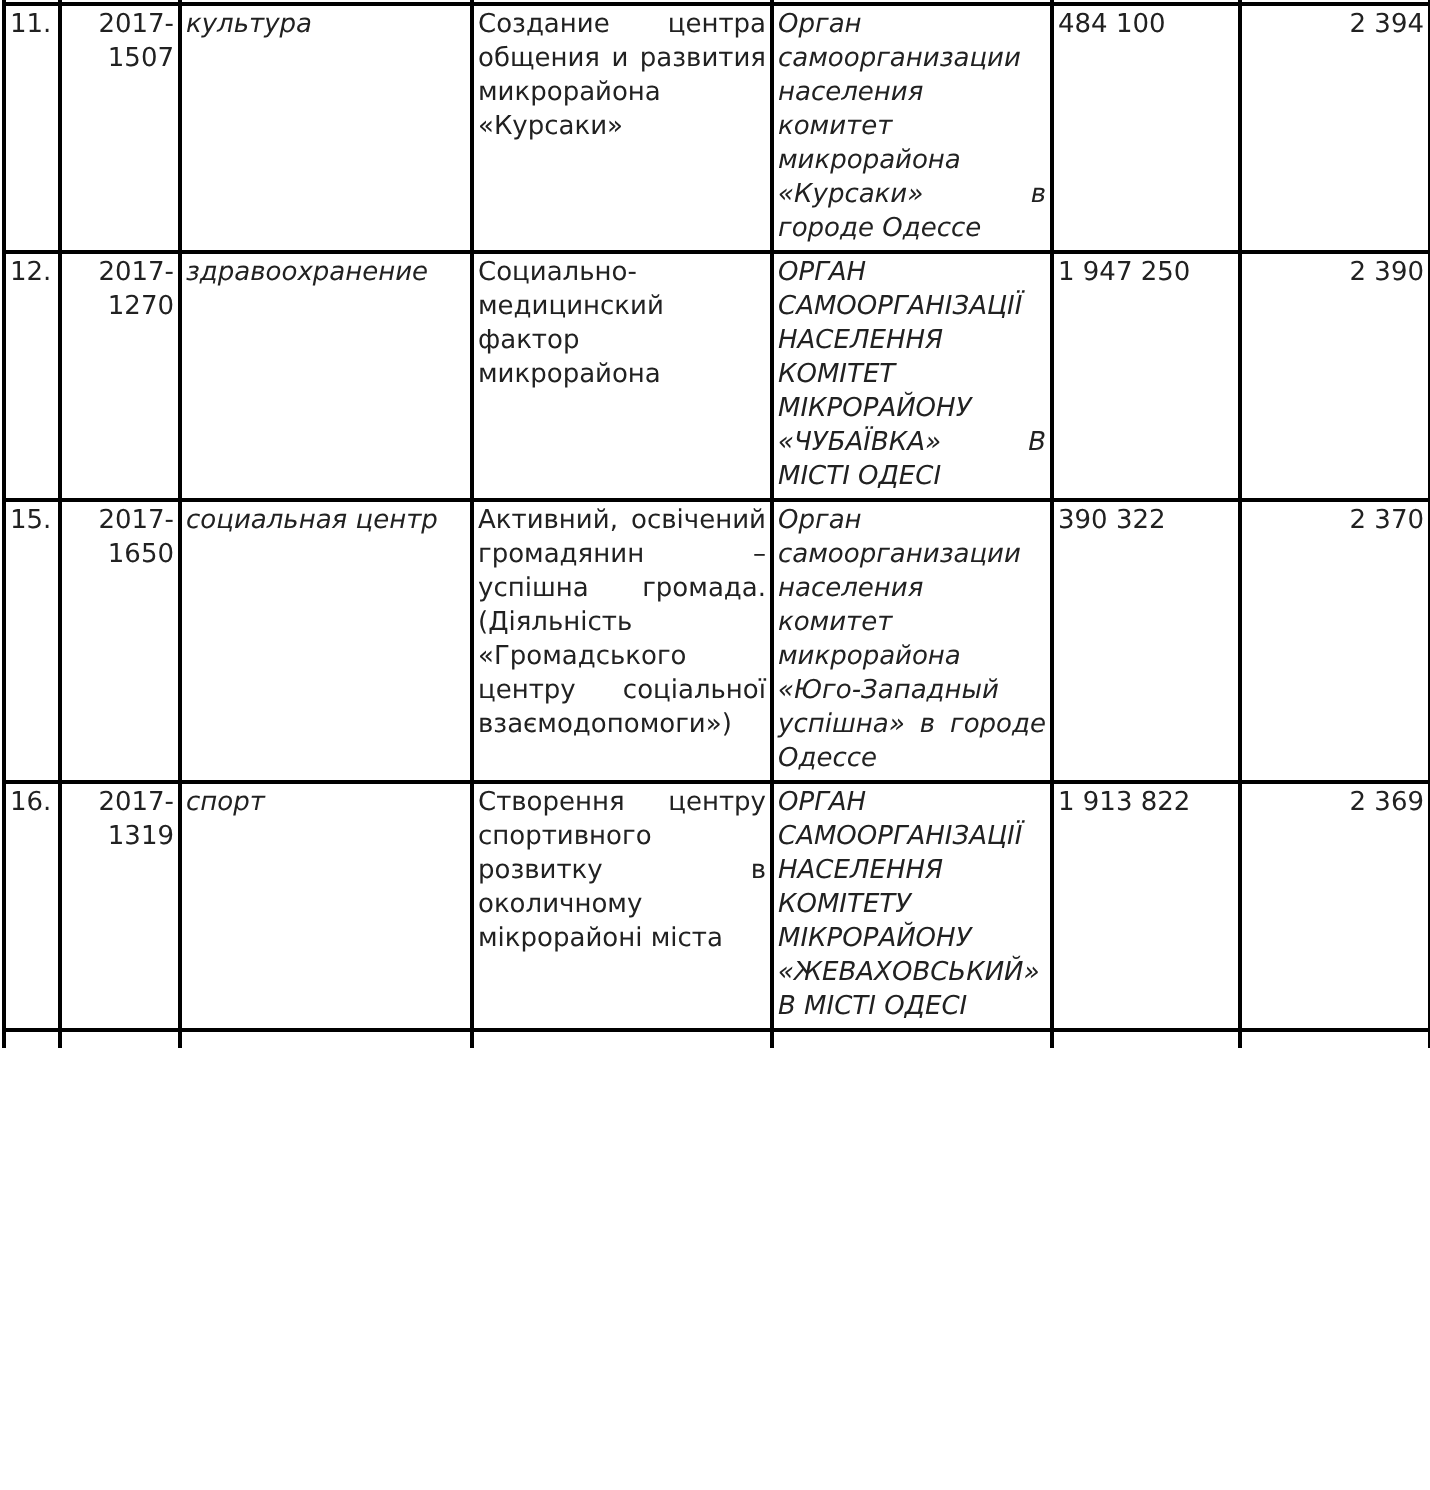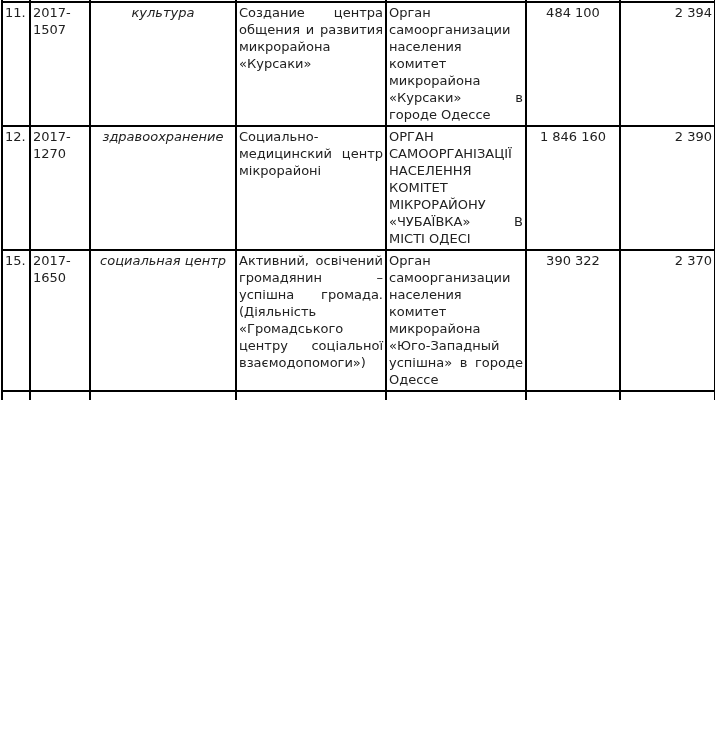--- a/index.html
+++ b/index.html
@@ -24,25 +24,25 @@
     color: #212121;
   }
   table.results td {
     border: 2px solid #000000;
     vertical-align: top;
     padding: 1px 2px 2px 2px;
     overflow: hidden;
     word-wrap: break-word;
   }
   td.c-num    { text-align: left;   padding-left: 1px; border-radius: 12px; }
-  td.c-id     { text-align: left; }
-  td.c-cat    { text-align: center;   font-style: italic; }
+  td.c-id     { text-align: right; }
+  td.c-cat    { text-align: left;   font-style: italic; }
   td.c-title  { text-align: justify; }
-  td.c-org    { text-align: justify; }
-  td.c-amount { text-align: center; }
+  td.c-org    { text-align: justify; font-style: italic; }
+  td.c-amount { }
   td.c-votes  { text-align: right; }
   tr.sliver-top td {
     height: 1px;
     padding: 0;
     border-top: none;
   }
   tr.sliver-bottom td {
     height: 8px;
     padding: 0;
     border-bottom: none;
@@ -80,38 +80,47 @@
     <td class="c-title">Создание центра общения и развития микрорайона «Курсаки»</td>
     <td class="c-org">Орган самоорганизации населения комитет микрорайона «Курсаки» в городе Одессе</td>
     <td class="c-amount">484 100</td>
     <td class="c-votes">2 394</td>
   </tr>
 
   <tr>
     <td class="c-num">12.</td>
     <td class="c-id">2017-1270</td>
     <td class="c-cat">здравоохранение</td>
-    <td class="c-title">Социально-медицинский центр мікрорайоні</td>
+    <td class="c-title">Социально-медицинский фактор микрорайона</td>
     <td class="c-org">ОРГАН САМООРГАНІЗАЦІЇ НАСЕЛЕННЯ КОМІТЕТ МІКРОРАЙОНУ «ЧУБАЇВКА» В МІСТІ ОДЕСІ</td>
-    <td class="c-amount">1 846 160</td>
+    <td class="c-amount">1 947 250</td>
     <td class="c-votes">2 390</td>
   </tr>
 
 
 
   <tr>
     <td class="c-num">15.</td>
     <td class="c-id">2017-1650</td>
     <td class="c-cat">социальная центр</td>
     <td class="c-title">Активний, освічений громадянин – успішна громада. (Діяльність «Громадського центру соціальної взаємодопомоги»)</td>
     <td class="c-org">Орган самоорганизации населения комитет микрорайона «Юго-Западный успішна» в городе Одессе</td>
     <td class="c-amount">390 322</td>
     <td class="c-votes">2 370</td>
   </tr>
 
+  <tr>
+    <td class="c-num">16.</td>
+    <td class="c-id">2017-1319</td>
+    <td class="c-cat">спорт</td>
+    <td class="c-title">Створення центру спортивного розвитку в околичному мікрорайоні міста</td>
+    <td class="c-org">ОРГАН САМООРГАНІЗАЦІЇ НАСЕЛЕННЯ КОМІТЕТУ МІКРОРАЙОНУ «ЖЕВАХОВСЬКИЙ» В МІСТІ ОДЕСІ</td>
+    <td class="c-amount">1 913 822</td>
+    <td class="c-votes">2 369</td>
+  </tr>
 <tr class="sliver-bottom" id="sliver-bottom">
         <td></td>
           <td></td>
         <td></td>
           <td></td>
         <td></td>
           <td></td>
         <td></td>
       </tr>
     </tbody>

